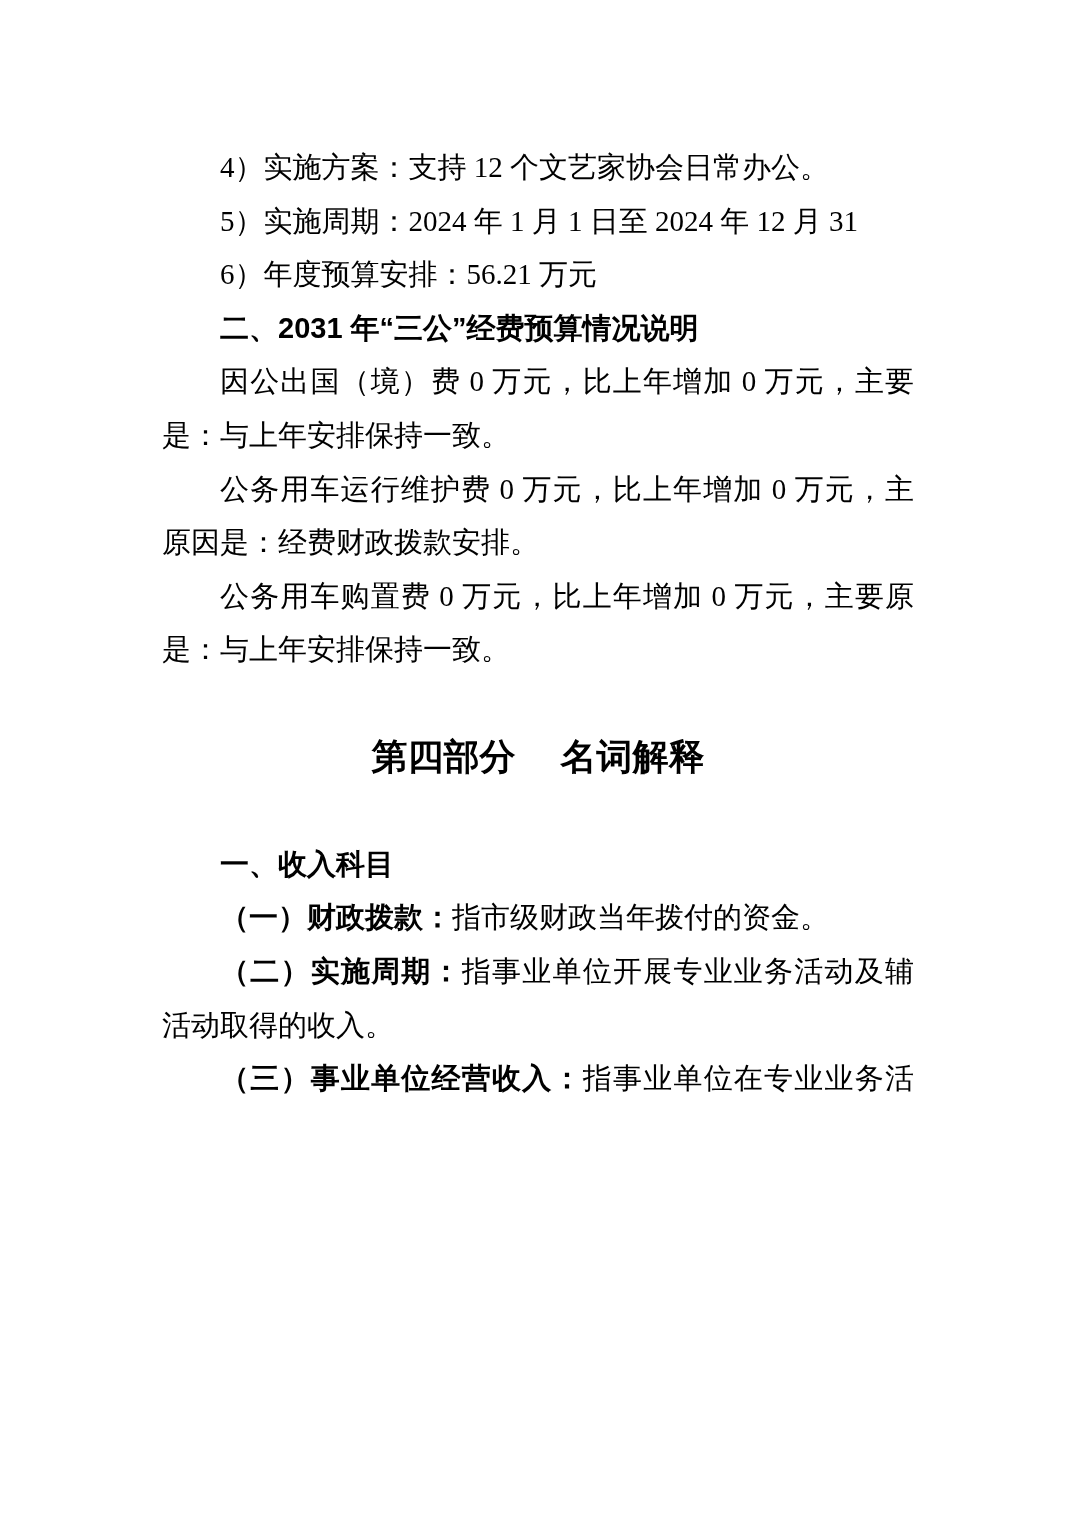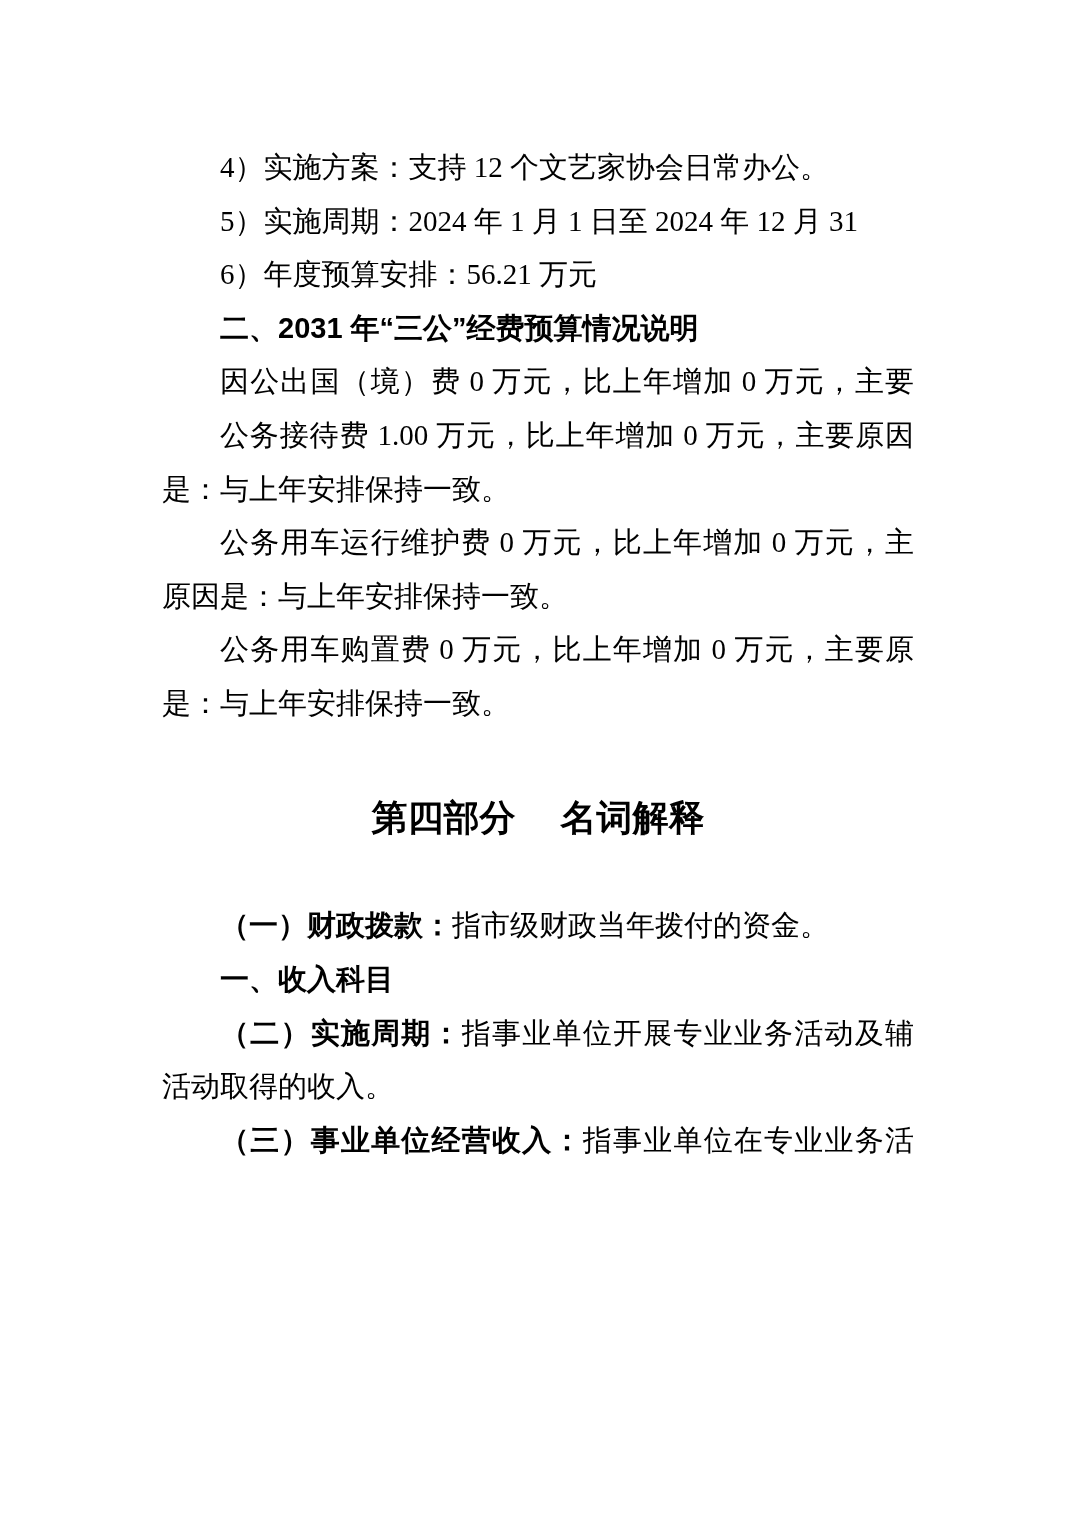--- a/index.html
+++ b/index.html
@@ -40,21 +40,20 @@
   .block.heading .line {
     font-family: "Liberation Sans", sans-serif;
     font-weight: bold;
   }
   .block.part-heading .line {
     font-family: "Liberation Serif", serif;
     font-weight: bold;
     font-size: 36px;
     text-align: right;
     text-align-last: center;
-    margin-top: 8px;
   }
   .block.spacer {
     height: 53.6px;
   }
   .seg.bold {
     font-weight: bold;
   }
 </style>
 </head>
 <body>
@@ -70,41 +69,40 @@
       <div class="block paragraph">
         <div class="line indent"><span class="seg">6）年度预算安排：56.21 万元</span></div>
       </div>
       <div class="block heading">
         <div class="line indent"><span class="seg bold">二、2031 年“三公”经费预算情况说明</span></div>
       </div>
       <div class="block paragraph">
         <div class="line indent fill"><span class="seg">因公出国（境）费 0 万元，比上年增加 0 万元，主要原</span></div>
       </div>
       <div class="block paragraph">
-        <div class="line indent fill"><span class="seg">公务接待费 1.00 万元，比上年增加 0 万元，主要原因</span></div>
         <div class="line"><span class="seg">是：与上年安排保持一致。</span></div>
       </div>
       <div class="block paragraph">
         <div class="line indent fill"><span class="seg">公务用车运行维护费 0 万元，比上年增加 0 万元，主要</span></div>
-        <div class="line"><span class="seg">原因是：与上年安排保持一致。</span></div>
+        <div class="line"><span class="seg">原因是：经费财政拨款安排。</span></div>
       </div>
       <div class="block paragraph">
         <div class="line indent fill"><span class="seg">公务用车购置费 0 万元，比上年增加 0 万元，主要原因</span></div>
         <div class="line"><span class="seg">是：与上年安排保持一致。</span></div>
       </div>
       <div class="block spacer"></div>
       <div class="block part-heading">
         <div class="line"><span class="seg bold">第四部分　 名词解释</span></div>
       </div>
       <div class="block spacer"></div>
+      <div class="block heading">
+        <div class="line indent"><span class="seg bold">一、收入科目</span></div>
+      </div>
       <div class="block paragraph">
         <div class="line indent"><span class="seg bold">（一）财政拨款：</span><span class="seg">指市级财政当年拨付的资金。</span></div>
-      </div>
-      <div class="block heading">
-        <div class="line indent"><span class="seg bold">一、收入科目</span></div>
       </div>
       <div class="block paragraph">
         <div class="line indent fill"><span class="seg bold">（二）实施周期：</span><span class="seg">指事业单位开展专业业务活动及辅助</span></div>
         <div class="line"><span class="seg">活动取得的收入。</span></div>
       </div>
       <div class="block paragraph">
         <div class="line indent fill"><span class="seg bold">（三）事业单位经营收入：</span><span class="seg">指事业单位在专业业务活动</span></div>
       </div>
     </div>
 </div>

